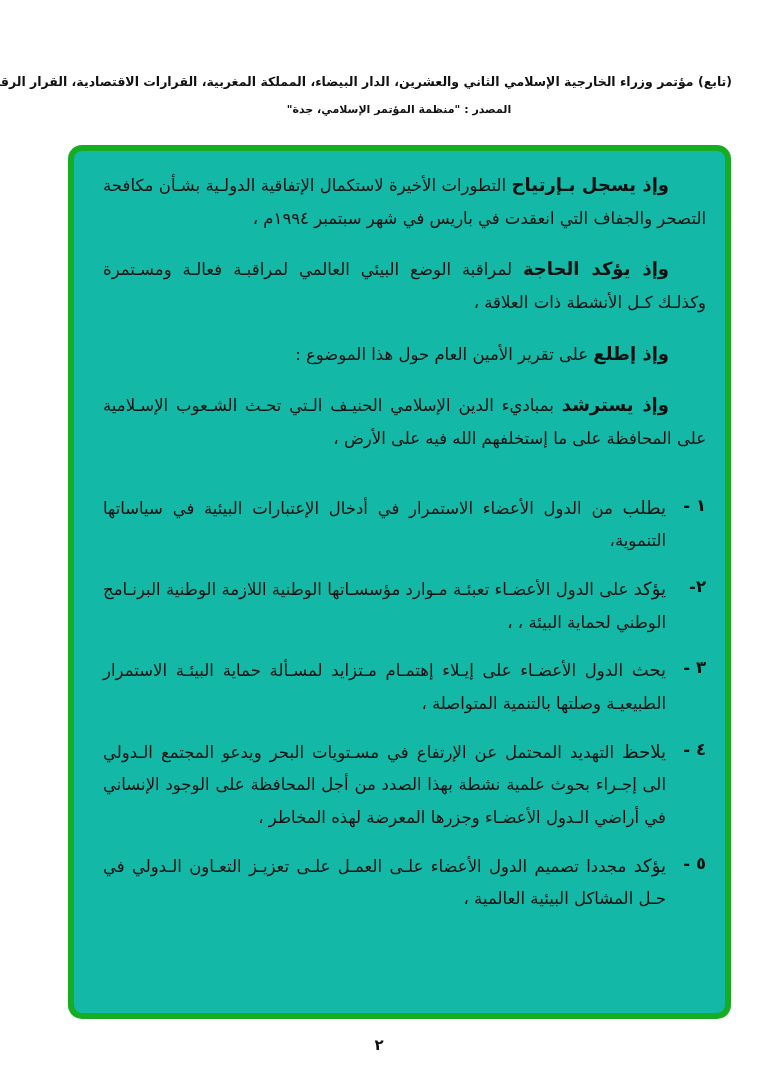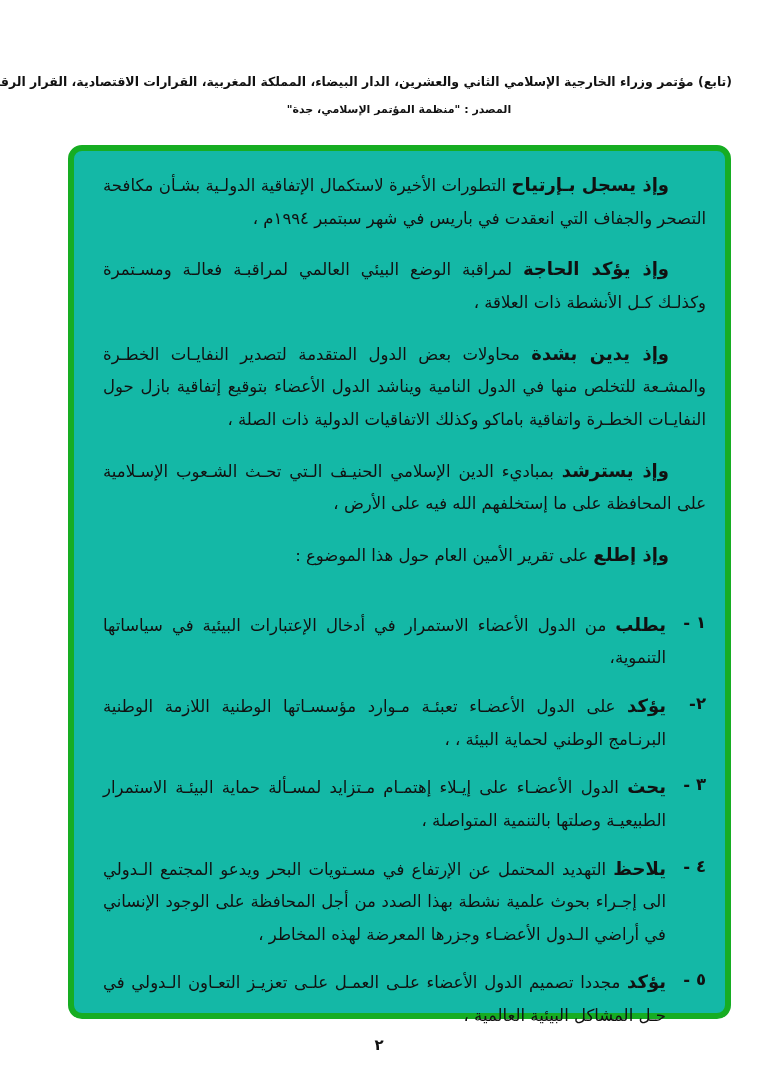--- a/index.html
+++ b/index.html
@@ -74,21 +74,21 @@
   .item .num {
     flex: 0 0 40px;
     font-weight: bold;
     white-space: nowrap;
   }
   .item .item-body {
     flex: 1 1 auto;
     text-align: justify;
   }
   .item .item-body .lead {
-    font-weight: bold;
+    font-weight: normal;
     font-size: 18px;
   }
   
   .page-number {
     position: absolute;
     top: 1036px;
     left: 0;
     right: 0;
     text-align: center;
     font-size: 15px;
@@ -110,33 +110,29 @@
         <span class="lead">وإذ يسجل بـإرتياح</span>
         <span>التطورات الأخيرة لاستكمال الإتفاقية الدولـية بشـأن مكافحة التصحر والجفاف التي انعقدت في باريس في شهر سبتمبر ١٩٩٤م ،</span>
       </p>
 
       <p class="para">
         <span class="lead">وإذ يؤكد الحاجة</span>
         <span>لمراقبة الوضع البيئي العالمي لمراقبـة فعالـة ومسـتمرة وكذلـك كـل الأنشطة ذات العلاقة ،</span>
       </p>
 
 
+
       <p class="para">
-        <span class="lead">وإذ يدين بشدة</span>
-        <span>محاولات بعض الدول المتقدمة لتصدير النفايـات الخطـرة والمشـعة للتخلص منها في الدول النامية ويناشد الدول الأعضاء بتوقيع إتفاقية بازل حول النفايـات الخطـرة واتفاقية باماكو وكذلك الاتفاقيات الدولية ذات الصلة ،</span>
+        <span class="lead">وإذ إطلع</span>
+        <span>على تقرير الأمين العام حول هذا الموضوع :</span>
       </p>
 
       <p class="para">
         <span class="lead">وإذ يسترشد</span>
         <span>بمباديء الدين الإسلامي الحنيـف الـتي تحـث الشـعوب الإسـلامية على المحافظة على ما إستخلفهم الله فيه على الأرض ،</span>
-      </p>
-
-      <p class="para">
-        <span class="lead">وإذ إطلع</span>
-        <span>على تقرير الأمين العام حول هذا الموضوع :</span>
       </p>
 
       <div class="list">
 
         <div class="item">
           <span class="num">١ -</span>
           <div class="item-body">
             <span class="lead">يطلب</span>
             <span>من الدول الأعضاء الاستمرار في أدخال الإعتبارات البيئية في سياساتها التنموية،</span>
           </div>

